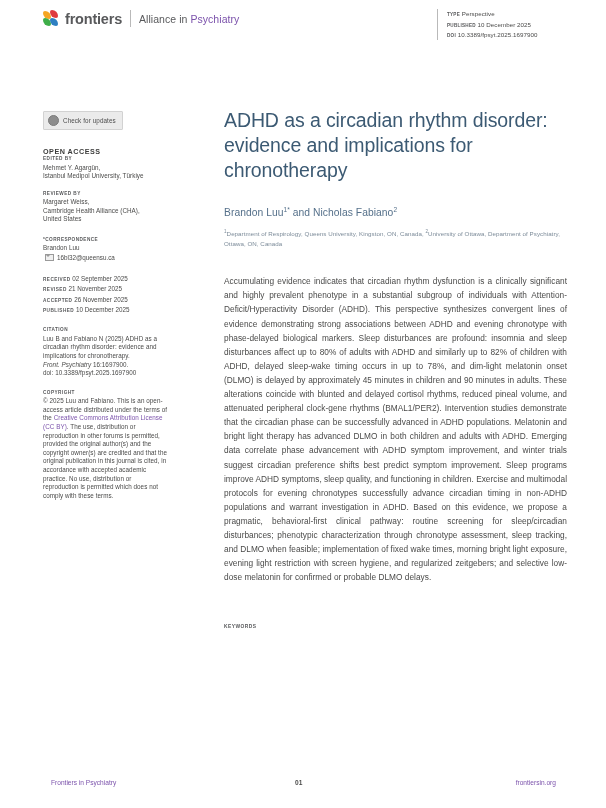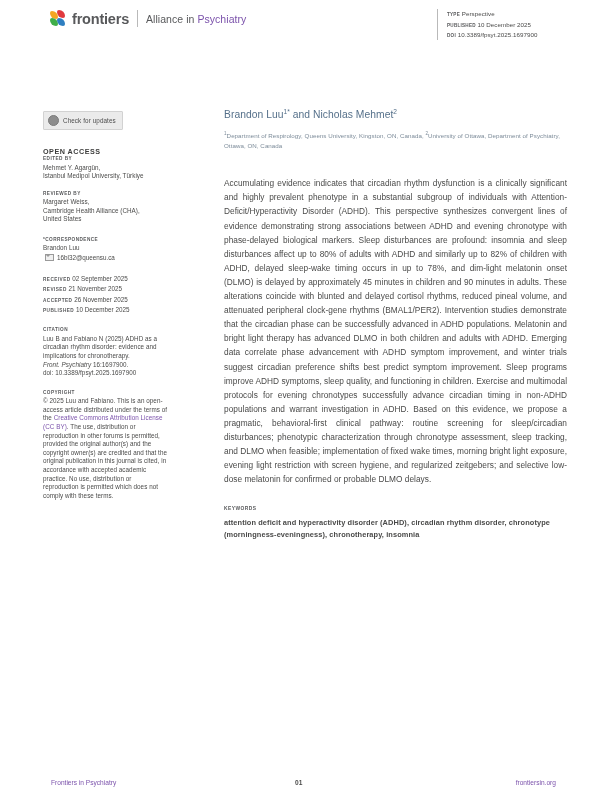--- a/index.html
+++ b/index.html
@@ -19,21 +19,21 @@
   
   .header {
     position: absolute;
     top: 9px;
     left: 0;
     width: 606px;
     height: 34px;
   }
   .brand {
     position: absolute;
-    left: 50px;
+    left: 43px;
     top: 1px;
     display: flex;
     align-items: center;
   }
   .logo-mark {
     width: 17px;
     height: 17px;
     position: relative;
     margin-right: 5px;
   }
@@ -232,21 +232,21 @@
   .affil sup {
     font-size: 4.6px;
     vertical-align: super;
   }
   .abstract {
     font-size: 8.3px;
     line-height: 14.1px;
     color: #4a4a49;
     text-align: justify;
     letter-spacing: 0.02px;
-    margin-bottom: 20px;
+    margin-bottom: 40px;
   }
   .kw-lbl {
     font-size: 4.9px;
     font-weight: bold;
     letter-spacing: 0.45px;
     color: #58595b;
     margin-bottom: 6px;
   }
   .kw-txt {
     font-size: 7.4px;
@@ -353,29 +353,29 @@
 
   <div class="blk" style="margin-top:12px">
     <div class="blk-lbl">COPYRIGHT</div>
     <div class="blk-txt"><span>© 2025 Luu and Fabiano. This is an open-access article distributed under the terms of the </span><span class="lnk">Creative Commons Attribution License (CC BY)</span><span>. The use, distribution or reproduction in other forums is permitted, provided the original author(s) and the copyright owner(s) are credited and that the original publication in this journal is cited, in accordance with accepted academic practice. No use, distribution or reproduction is permitted which does not comply with these terms.</span></div>
   </div>
 
 </div>
 
 <div class="right-col">
 
-
-  <div class="authors"><span>Brandon Luu</span><sup>1*</sup><span> and </span><span>Nicholas Mehmet</span><sup>2</sup></div>
+  <h1 class="title">ADHD as a circadian rhythm disorder: evidence and implications for chronotherapy</h1>
+
+  <div class="authors"><span>Brandon Luu</span><sup>1*</sup><span> and </span><span>Nicholas Fabiano</span><sup>2</sup></div>
 
   <div class="affil"><sup>1</sup><span>Department of Respirology, Queens University, Kingston, ON, Canada, </span><sup>2</sup><span>University of Ottawa, Department of Psychiatry, Ottawa, ON, Canada</span></div>
 
   <div class="abstract">Accumulating evidence indicates that circadian rhythm dysfunction is a clinically significant and highly prevalent phenotype in a substantial subgroup of individuals with Attention-Deficit/Hyperactivity Disorder (ADHD). This perspective synthesizes convergent lines of evidence demonstrating strong associations between ADHD and evening chronotype with phase-delayed biological markers. Sleep disturbances are profound: insomnia and sleep disturbances affect up to 80% of adults with ADHD and similarly up to 82% of children with ADHD, delayed sleep-wake timing occurs in up to 78%, and dim-light melatonin onset (DLMO) is delayed by approximately 45 minutes in children and 90 minutes in adults. These alterations coincide with blunted and delayed cortisol rhythms, reduced pineal volume, and attenuated peripheral clock-gene rhythms (BMAL1/PER2). Intervention studies demonstrate that the circadian phase can be successfully advanced in ADHD populations. Melatonin and bright light therapy has advanced DLMO in both children and adults with ADHD. Emerging data correlate phase advancement with ADHD symptom improvement, and winter trials suggest circadian preference shifts best predict symptom improvement. Sleep programs improve ADHD symptoms, sleep quality, and functioning in children. Exercise and multimodal protocols for evening chronotypes successfully advance circadian timing in non-ADHD populations and warrant investigation in ADHD. Based on this evidence, we propose a pragmatic, behavioral-first clinical pathway: routine screening for sleep/circadian disturbances; phenotypic characterization through chronotype assessment, sleep tracking, and DLMO when feasible; implementation of fixed wake times, morning bright light exposure, evening light restriction with screen hygiene, and regularized zeitgebers; and selective low-dose melatonin for confirmed or probable DLMO delays.</div>
 
   <div class="kw-lbl">KEYWORDS</div>
-  <div class="kw-txt">attention deficit and hyperactivity disorder (ADHD), circadian rhythm disorder, chronotype (morningness-eveningness), chronotherapy, insomnia</div>
 
 </div>
 
 <div class="footer">
   <div class="f-left">Frontiers in Psychiatry</div>
   <div class="f-mid">01</div>
   <div class="f-right">frontiersin.org</div>
 </div>
 
 </body></html>

